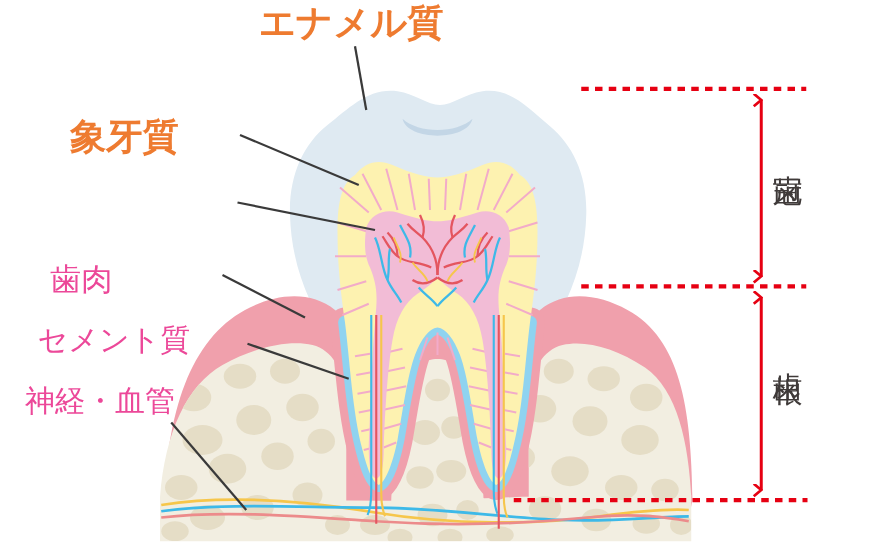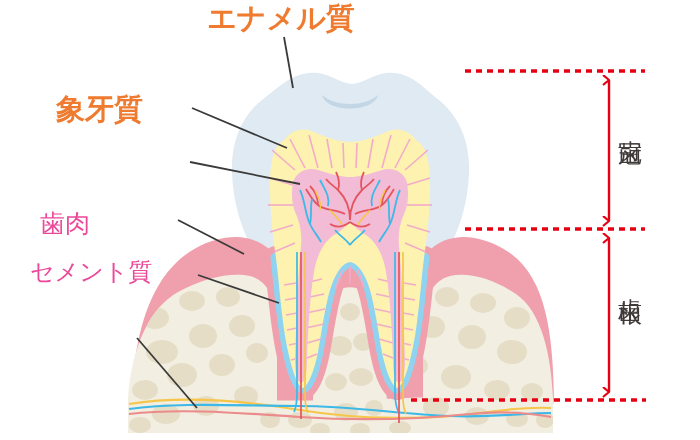--- a/index.html
+++ b/index.html
@@ -229,18 +229,19 @@
 
 <div class="lbl orange" style="left:205px;top:3px;width:152px;text-align:center;">エナメル質</div>
 
 <div class="lbl orange right" style="left:56px;top:94px;width:130px;">象牙質</div>
 
 
 <div class="lbl dark right" style="left:40px;top:211px;width:136px;">歯肉</div>
 
 <div class="lbl dark right" style="left:30px;top:260px;width:166px;font-size:24px;">セメント質</div>
 
+<div class="lbl dark right" style="left:20px;top:309px;width:166px;font-size:24px;">神経・血管</div>
 
 <div class="meas" style="left:614px;top:121px;">歯冠</div>
 
 <div class="meas" style="left:614px;top:279px;">歯根</div>
 
 </div>
 
 </body></html>

